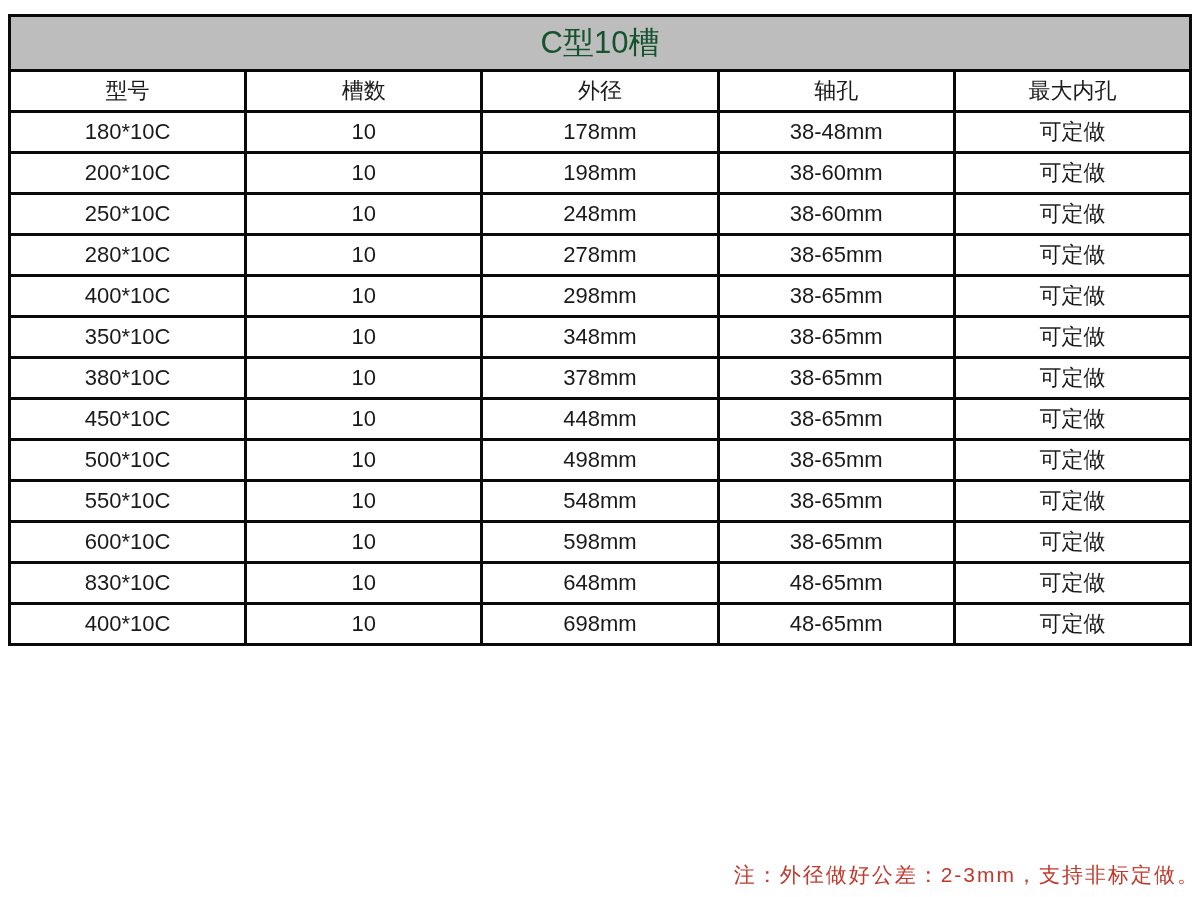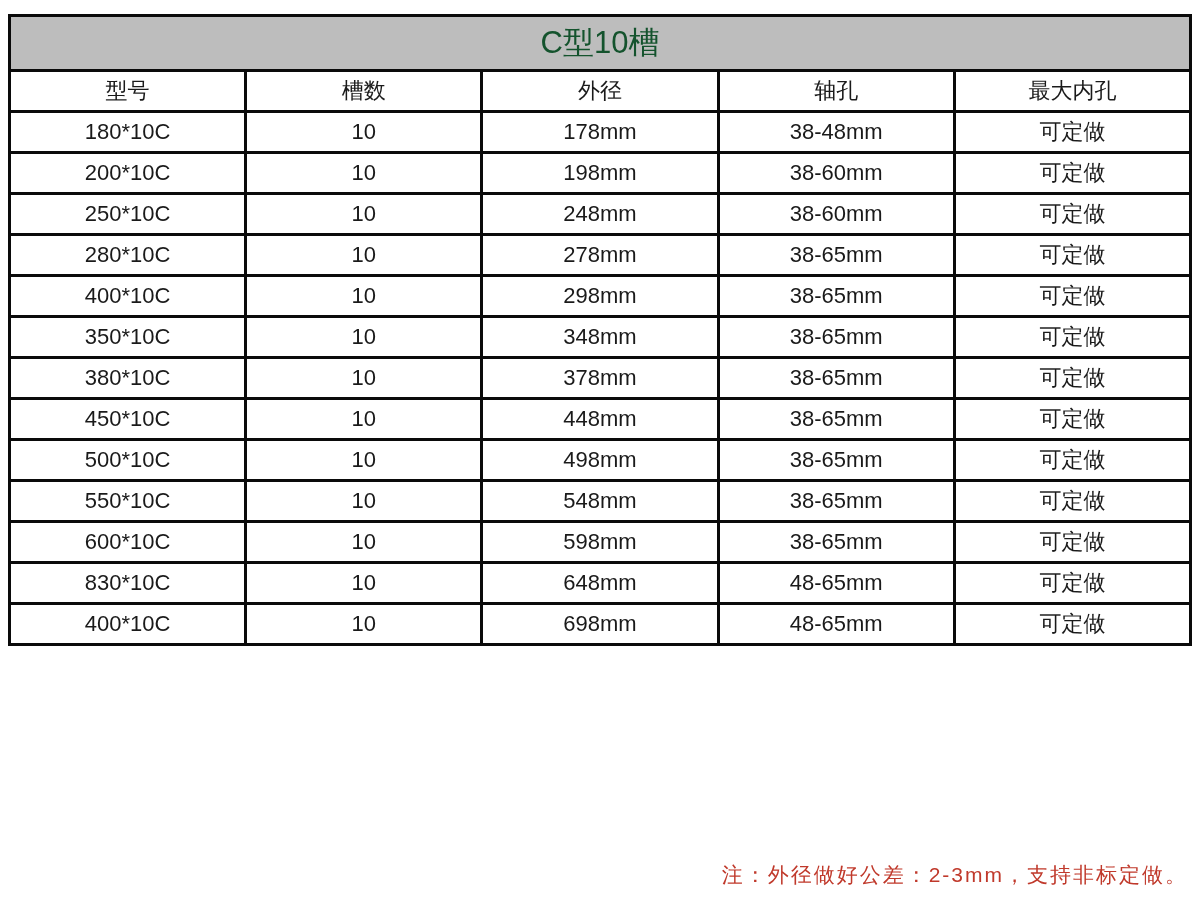--- a/index.html
+++ b/index.html
@@ -54,21 +54,21 @@
   tbody td {
     height: 38px;
     font-size: 22px;
     font-weight: normal;
     background: #ffffff;
     color: #1a1a1a;
   }
   .footnote {
     position: absolute;
     top: 861px;
-    right: 12px;
+    right: 0;
     color: var(--footnote-red, #c0392b);
     font-size: 21px;
     letter-spacing: 2px;
     white-space: nowrap;
   }
 </style>
 </head>
 <body>
 
 <div class="page">

